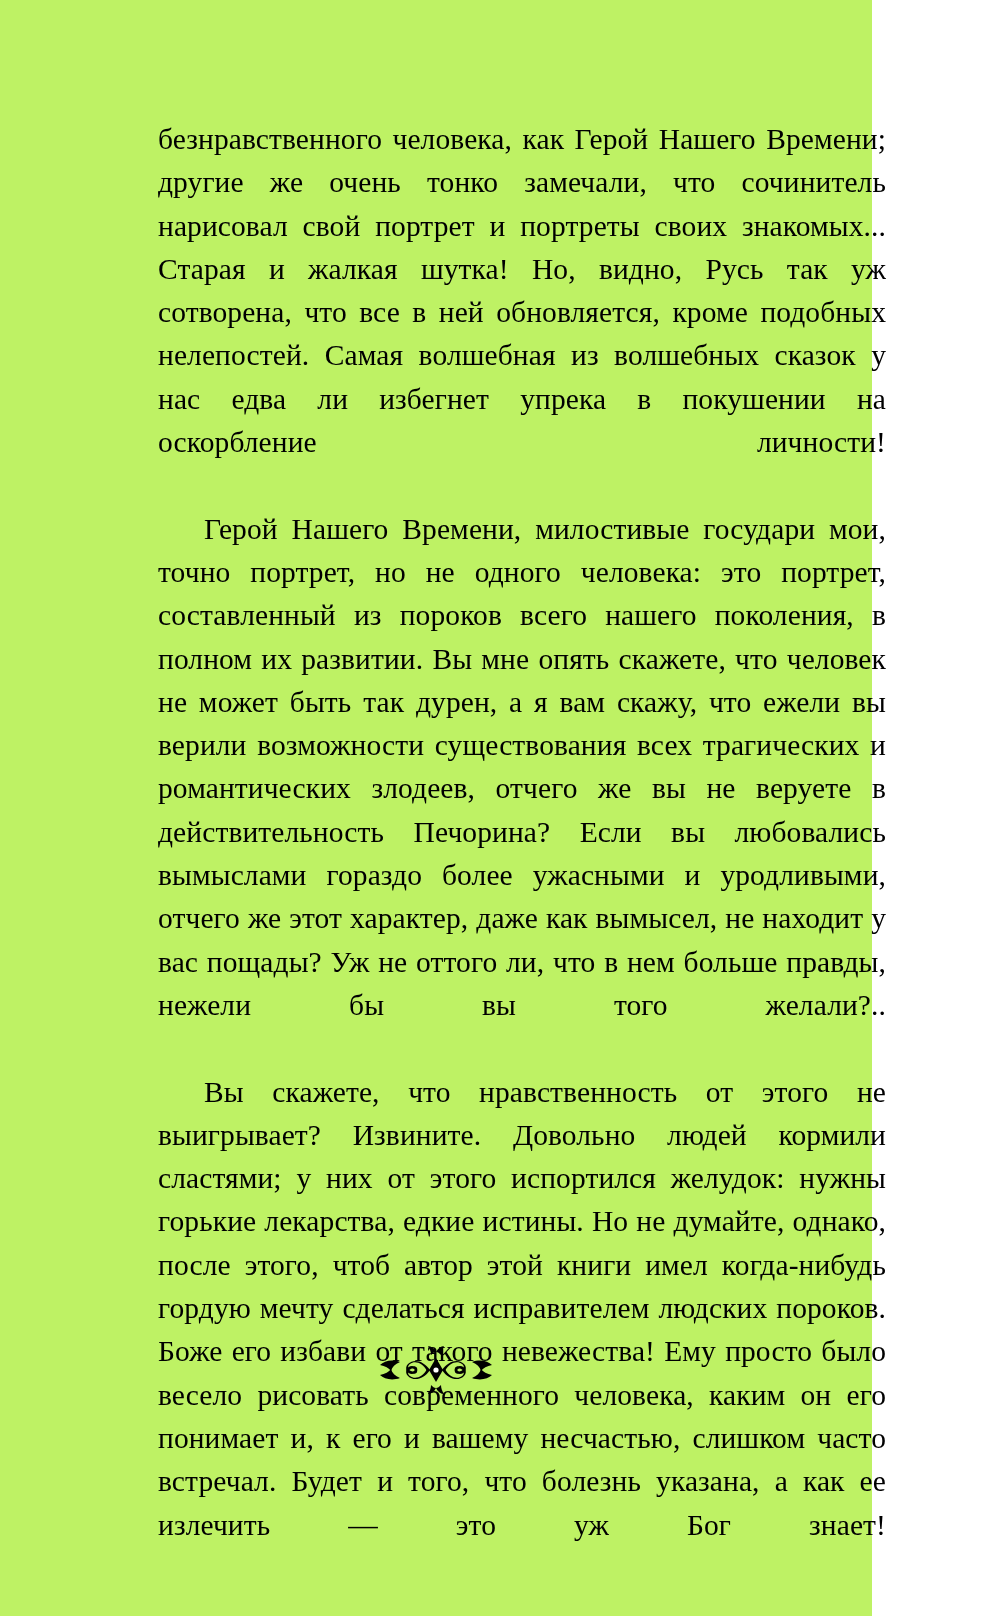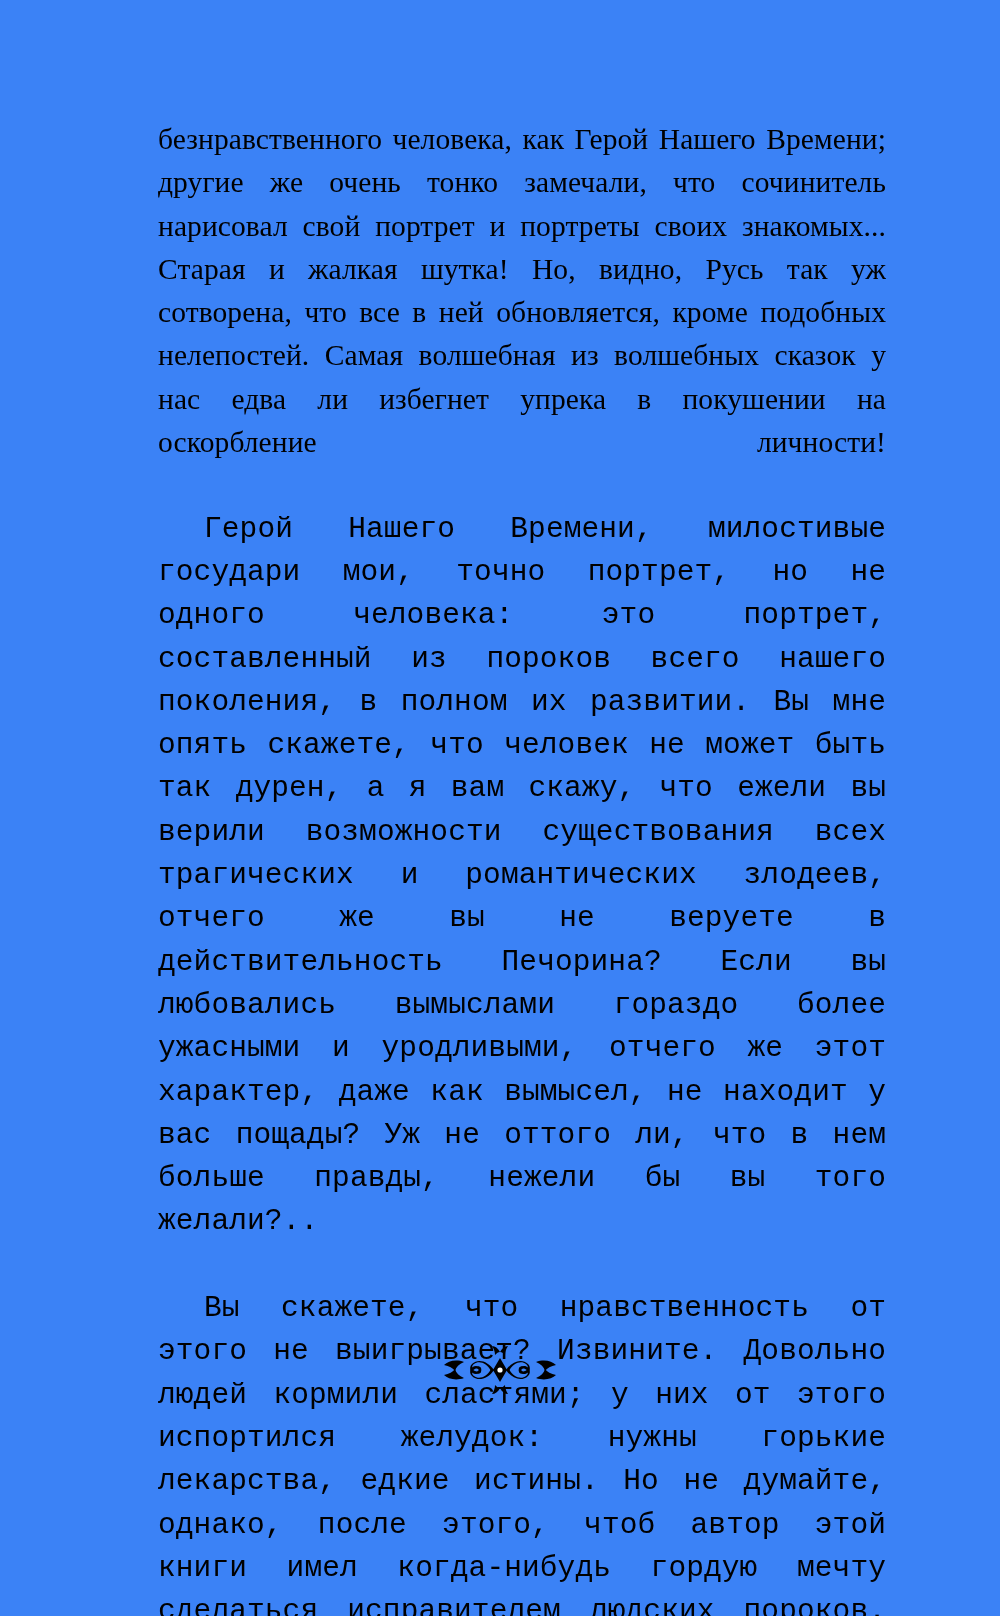--- a/index.html
+++ b/index.html
@@ -13,23 +13,23 @@
     position: relative;
     font-family: "Liberation Serif", "DejaVu Serif", serif;
     color: #000000;
     overflow: hidden;
   }
 
   .page {
     position: absolute;
     top: 0;
     left: 0;
-    width: 1000px;
+    width: 872px;
     height: 1616px;
-    background: #3b82f6;
+    background: #bef264;
   }
 
   .text-block {
     position: absolute;
     left: 158px;
     top: 118px;
     width: 728px;
   }
 
   .para {
@@ -38,21 +38,20 @@
     text-justify: inter-word;
     font-size: 29.5px;
     line-height: 43.3px;
     letter-spacing: 0.1px;
     word-spacing: 0.2px;
     hyphens: manual;
   }
 
   .para.indent {
     text-indent: 46px;
-    font-family: Liberation Mono, monospace;
   }
 
   
   .para::after {
     content: "";
     display: inline-block;
     width: 100%;
   }
 
   .ornament {

